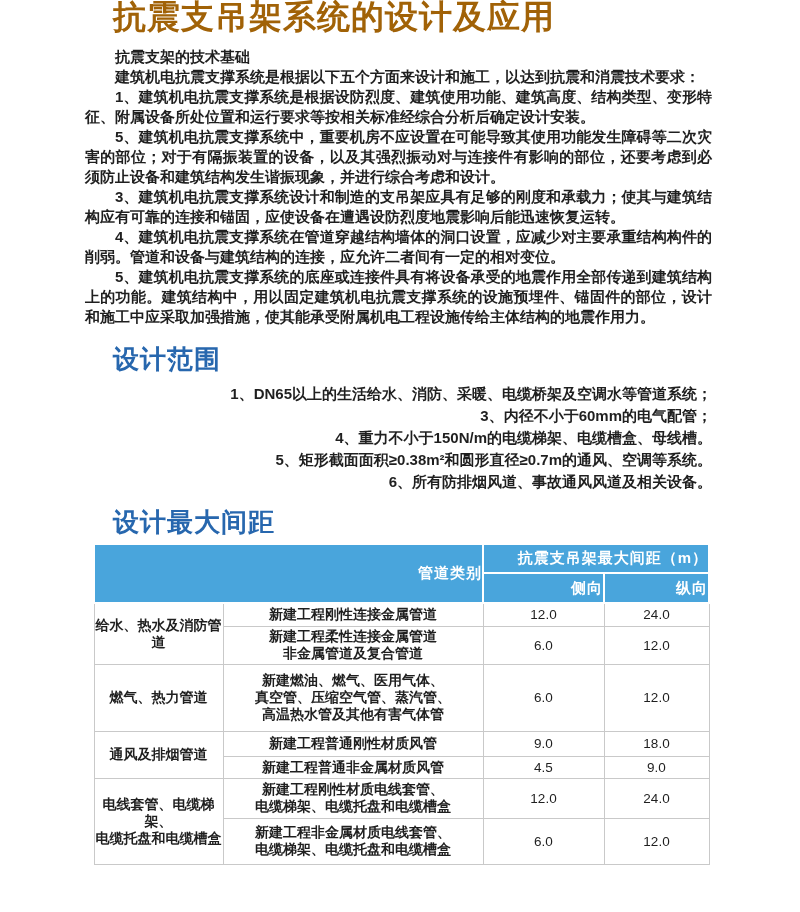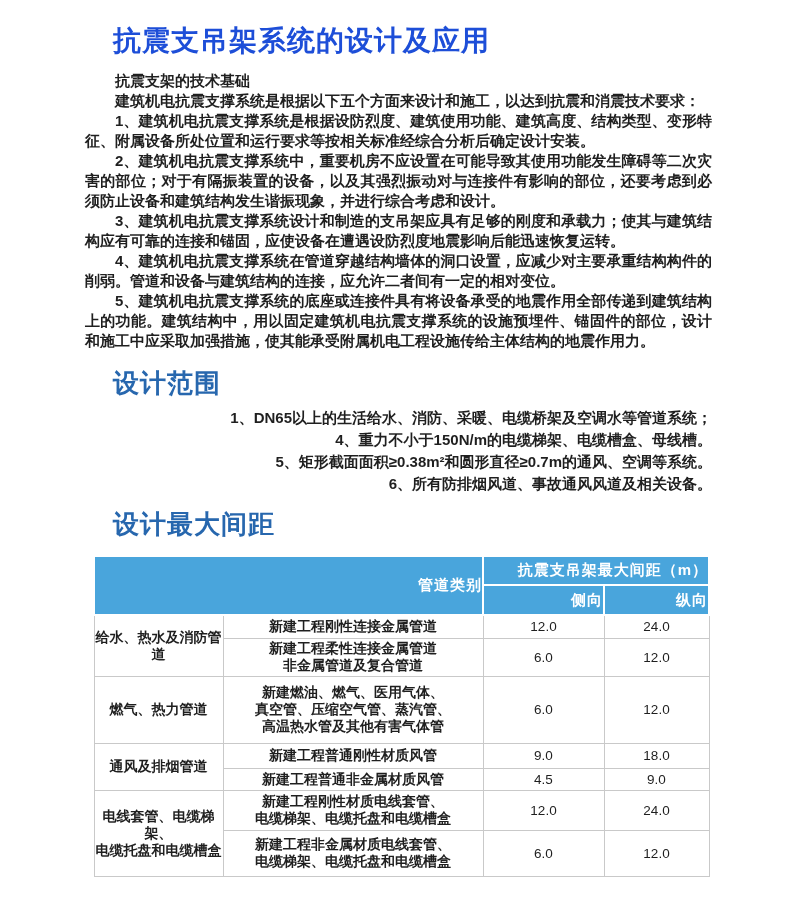--- a/index.html
+++ b/index.html
@@ -7,25 +7,25 @@
   body {
     width: 800px;
     height: 912px;
     font-family: "Liberation Sans", sans-serif;
     color: #1f1f1f;
     overflow: hidden;
   }
   .page { padding: 0 0 0 85px; width: 800px; }
 
   h1.doc-title {
-    color: #1d4ed8;
-    font-size: 28px;
+    color: #a16207;
+    font-size: 33px;
     font-weight: 700;
     line-height: 34px;
-    margin: 24px 0 13px 28px;
+    margin: 0 0 13px 28px;
     letter-spacing: 1px;
   }
   .intro { width: 627px; }
   .intro p {
     font-size: 15px;
     font-weight: 700;
     line-height: 20px;
     text-indent: 2em;
     text-align: justify;
     color: #1f1f1f;
@@ -39,21 +39,21 @@
     letter-spacing: 1px;
   }
   .scope-list { width: 627px; }
   .scope-list p {
     font-size: 15px;
     font-weight: 700;
     line-height: 22px;
     margin-left: 28px;
     text-align: right;
   }
-  h2.section-heading.second { margin-top: 14px; margin-bottom: 16px; }
+  h2.section-heading.second { margin-top: 14px; margin-bottom: 6px; }
 
   table.spacing-table {
     border-collapse: collapse;
     table-layout: fixed;
     width: 615px;
     margin-left: 8px;
   }
   table.spacing-table th {
     background: #49a5dc;
     color: #ffffff;
@@ -96,30 +96,31 @@
 <body>
 
 <div class="page">
 
   <h1 class="doc-title">抗震支吊架系统的设计及应用</h1>
 
   <div class="intro">
     <p>抗震支架的技术基础</p>
     <p>建筑机电抗震支撑系统是根据以下五个方面来设计和施工，以达到抗震和消震技术要求：</p>
     <p>1、建筑机电抗震支撑系统是根据设防烈度、建筑使用功能、建筑高度、结构类型、变形特征、附属设备所处位置和运行要求等按相关标准经综合分析后确定设计安装。</p>
-    <p>2、建筑机电抗震支撑系统中，重要机房不应设置在可能导致其使用功能发生障碍等二次灾害的部位；对于有隔振装置的设备，以及其强烈振动对与连接件有影响的部位，还要考虑到必须防止设备和建筑结构发生谐振现象，并进行综合考虑和设计。</p>
+    <p>5、建筑机电抗震支撑系统中，重要机房不应设置在可能导致其使用功能发生障碍等二次灾害的部位；对于有隔振装置的设备，以及其强烈振动对与连接件有影响的部位，还要考虑到必须防止设备和建筑结构发生谐振现象，并进行综合考虑和设计。</p>
     <p>3、建筑机电抗震支撑系统设计和制造的支吊架应具有足够的刚度和承载力；使其与建筑结构应有可靠的连接和锚固，应使设备在遭遇设防烈度地震影响后能迅速恢复运转。</p>
     <p>4、建筑机电抗震支撑系统在管道穿越结构墙体的洞口设置，应减少对主要承重结构构件的削弱。管道和设备与建筑结构的连接，应允许二者间有一定的相对变位。</p>
     <p>5、建筑机电抗震支撑系统的底座或连接件具有将设备承受的地震作用全部传递到建筑结构上的功能。建筑结构中，用以固定建筑机电抗震支撑系统的设施预埋件、锚固件的部位，设计和施工中应采取加强措施，使其能承受附属机电工程设施传给主体结构的地震作用力。</p>
   </div>
 
   <h2 class="section-heading">设计范围</h2>
 
   <div class="scope-list">
     <p>1、DN65以上的生活给水、消防、采暖、电缆桥架及空调水等管道系统；</p>
+    <p>3、内径不小于60mm的电气配管；</p>
     <p>4、重力不小于150N/m的电缆梯架、电缆槽盒、母线槽。</p>
     <p>5、矩形截面面积≥0.38m²和圆形直径≥0.7m的通风、空调等系统。</p>
     <p>6、所有防排烟风道、事故通风风道及相关设备。</p>
   </div>
 
   <h2 class="section-heading second">设计最大间距</h2>
 
   <table class="spacing-table">
     <colgroup>
       <col style="width:129px">

